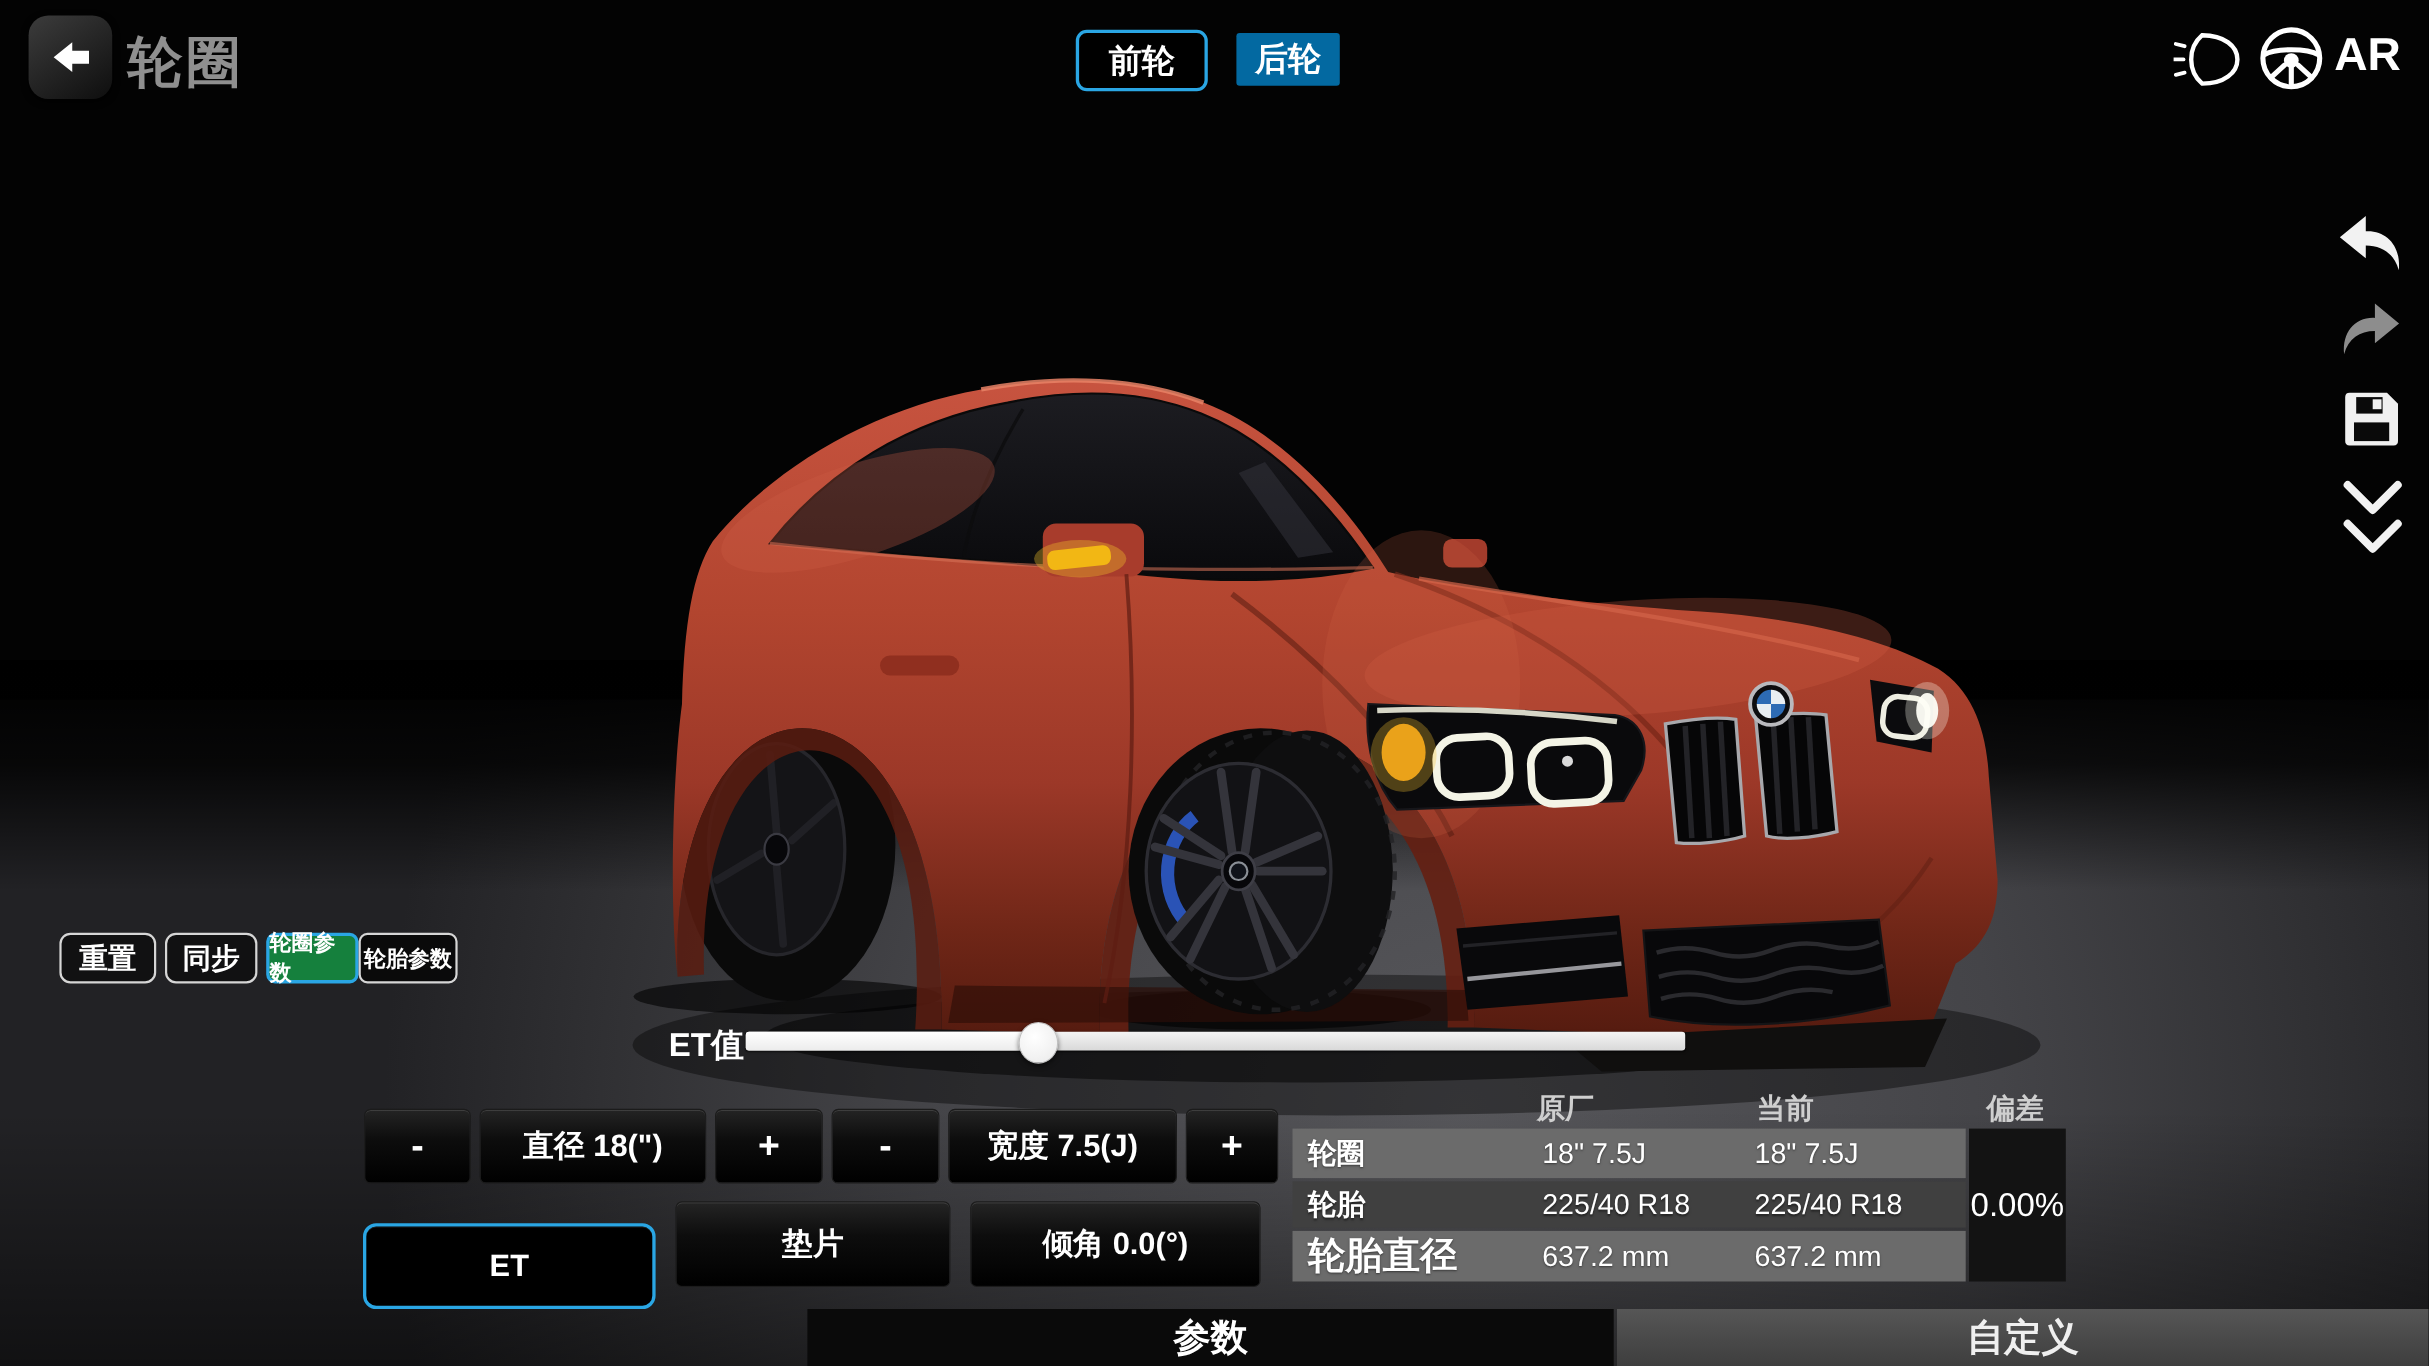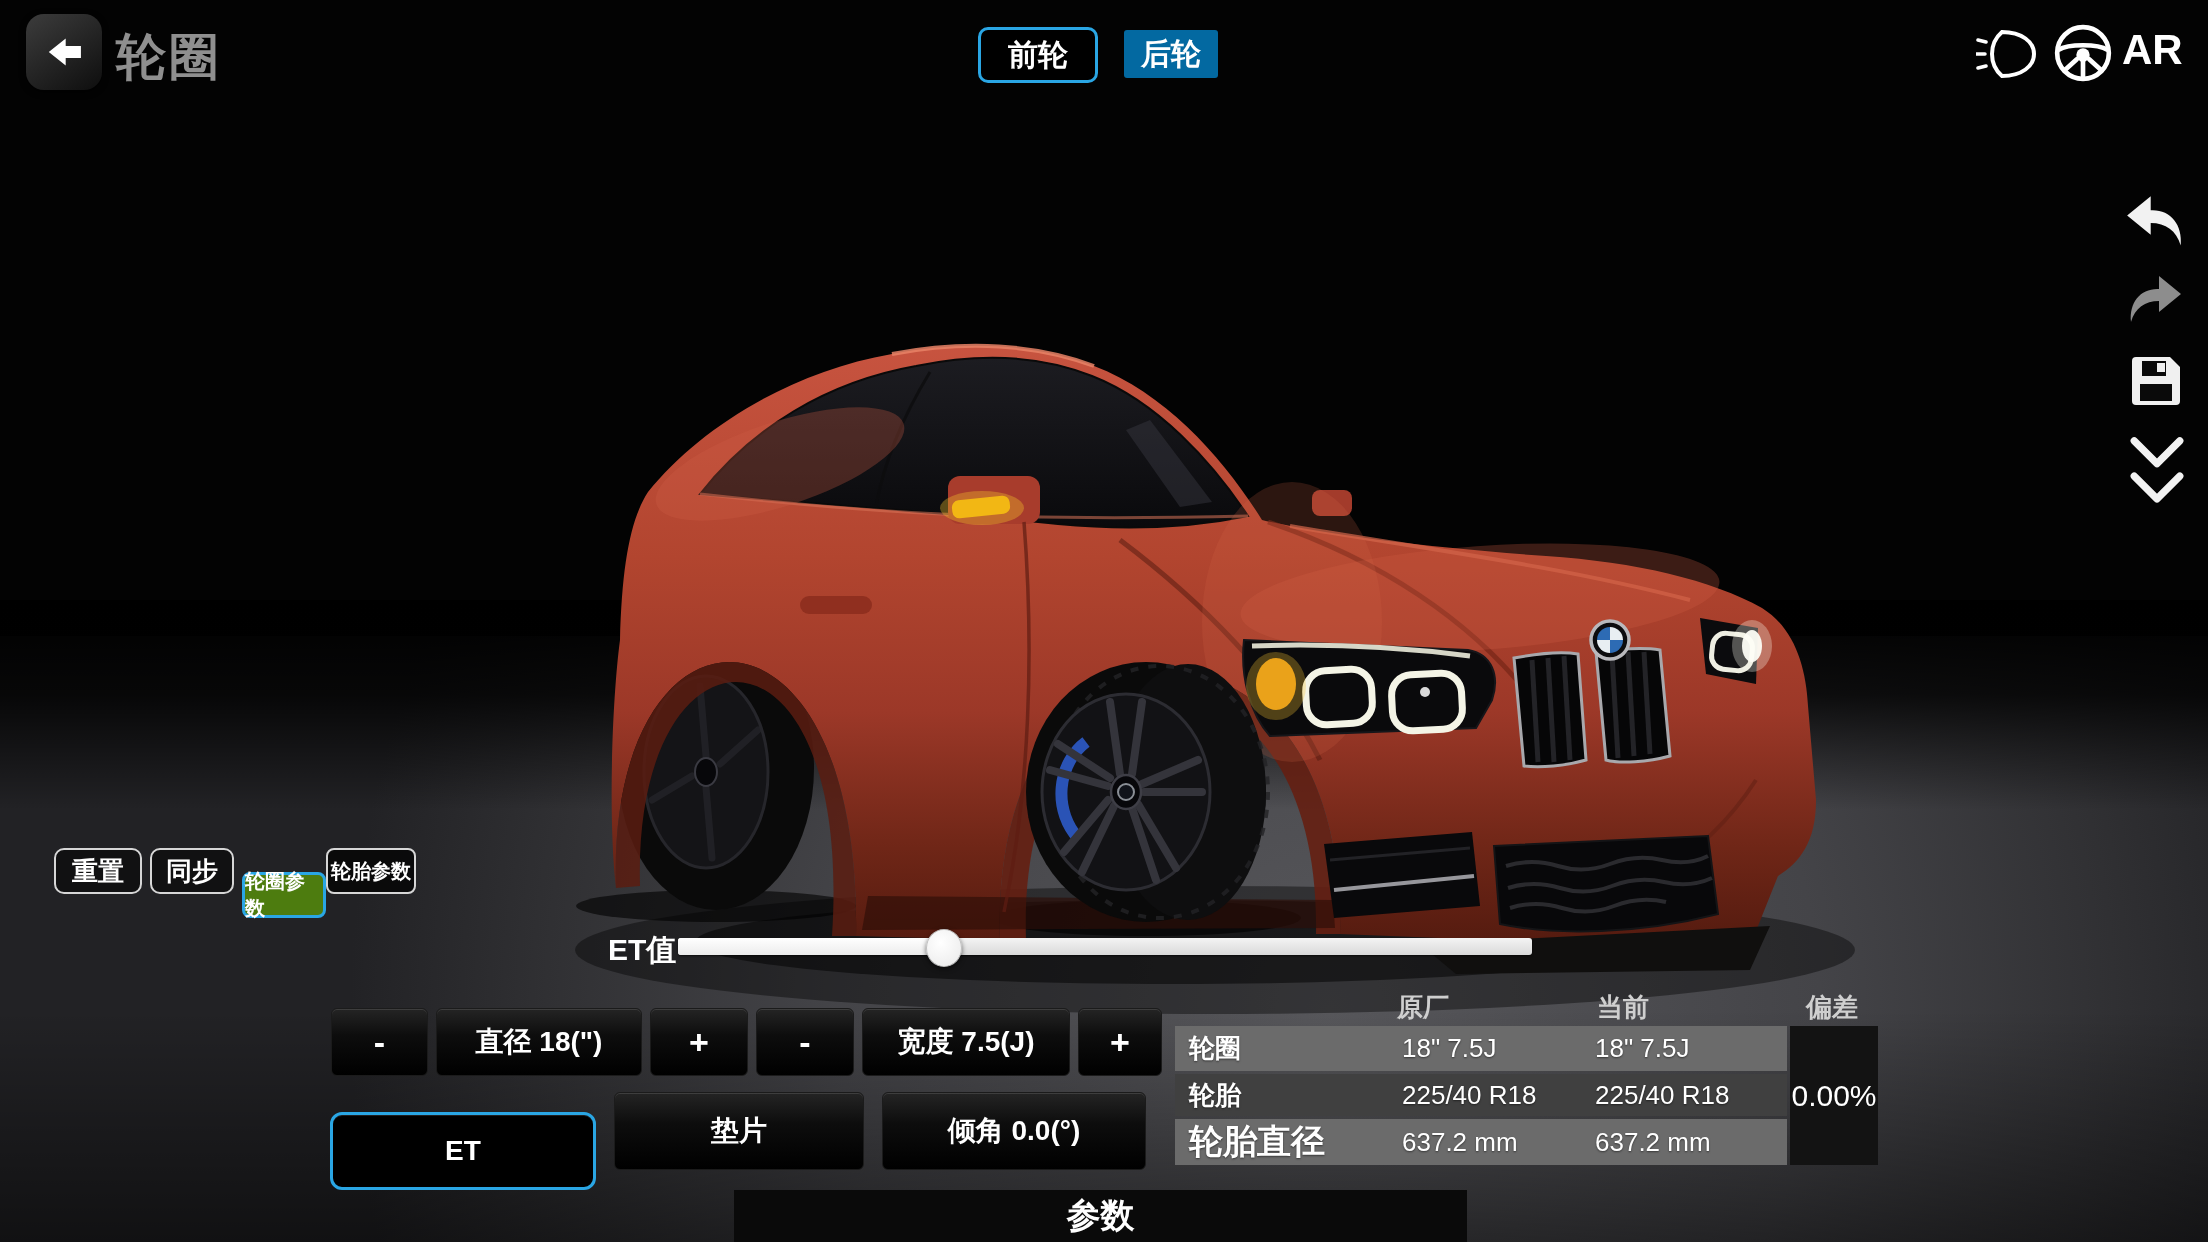--- a/index.html
+++ b/index.html
@@ -22,21 +22,21 @@
   .ar-label{left:2122px;top:26px;font-size:42px;font-weight:bold;color:#fff;cursor:pointer;}
 
   
   .tool{cursor:pointer;}
 
   
   .scene-btn{border:2px solid #d6d6d6;border-radius:10px;background:rgba(6,6,6,.6);
              color:#fff;font-weight:bold;cursor:pointer;box-sizing:border-box;}
   .scene-btn.small{font-size:20px;border-radius:8px;}
   .scene-btn.big{font-size:26px;}
-  .scene-btn.active{border:3px solid #2aa6e4;background:#4d7c0f;margin-top:24px;}
+  .scene-btn.active{border:3px solid #2aa6e4;background:#15803d;}
   #btn-reset{left:54px;top:848px;width:88px;height:46px;}
   #btn-sync{left:150px;top:848px;width:84px;height:46px;}
   #btn-rim-params{left:242px;top:848px;width:84px;height:46px;}
   #btn-tire-params{left:326px;top:848px;width:90px;height:46px;background:rgba(6,6,6,.85);}
 
   
   .et-label{left:608px;top:930px;font-size:30px;font-weight:bold;color:#fff;}
   .et-track{left:678px;top:938px;width:854px;height:17px;border-radius:3px;
             background:linear-gradient(180deg,#f4f4f4,#d9d9d9);
             box-shadow:0 1px 2px rgba(0,0,0,.6);cursor:pointer;}
@@ -388,14 +388,17 @@
   <div id="row-diameter" class="abs trow light" style="top:1119px;height:46px">
     <span class="c-label">轮胎直径</span>
     <span class="c-factory">637.2 mm</span>
     <span class="c-current">637.2 mm</span>
   </div>
   <div class="abs dev-cell flexc">0.00%</div>
 
   <div id="tab-params" class="abs bottom-tab selected flexc">
     <span>参数</span>
   </div>
+  <div id="tab-custom" class="abs bottom-tab flexc">
+    <span>自定义</span>
+  </div>
 
 </div>
 
 </body></html>

